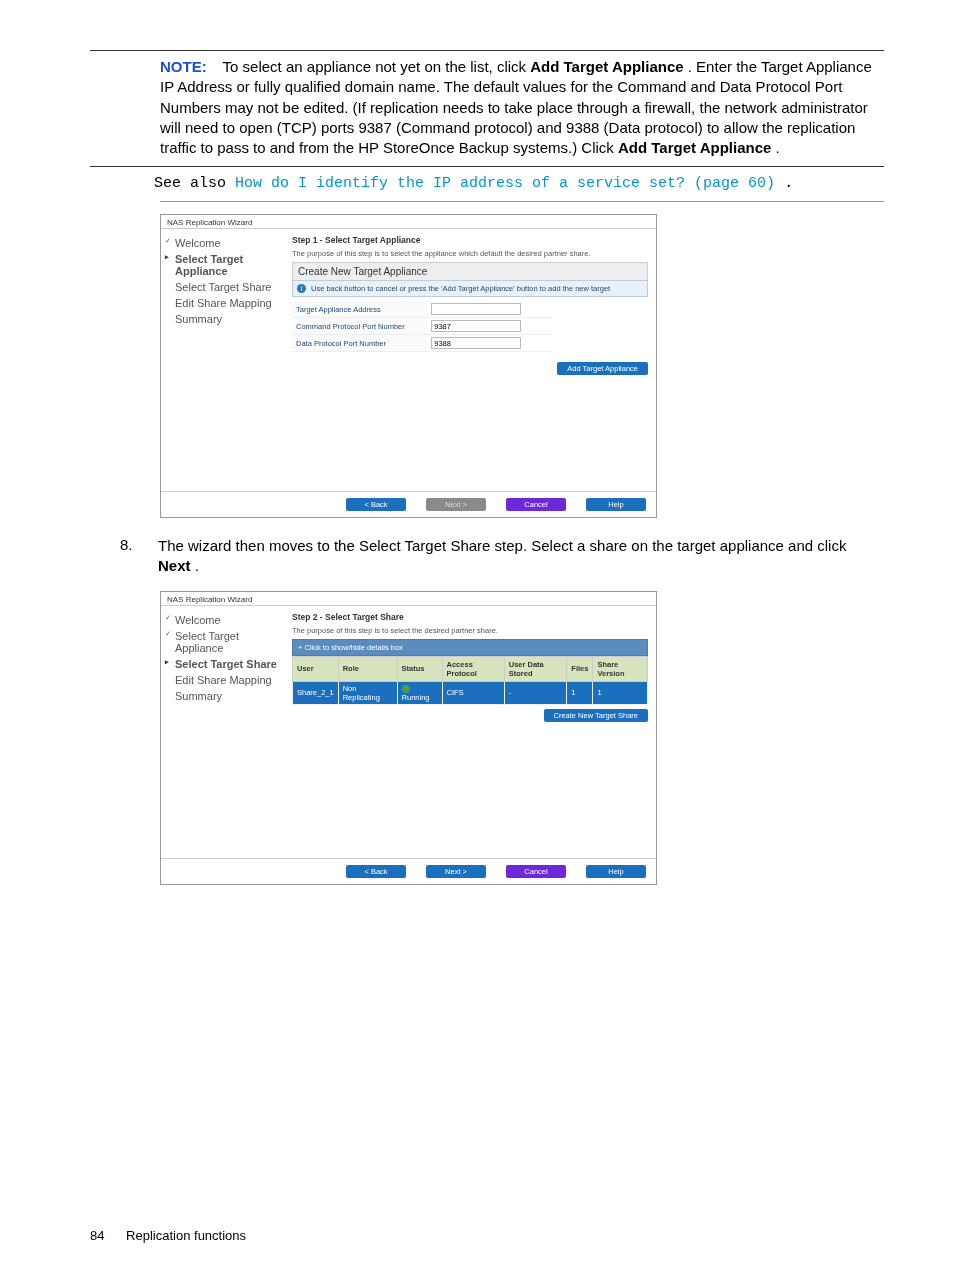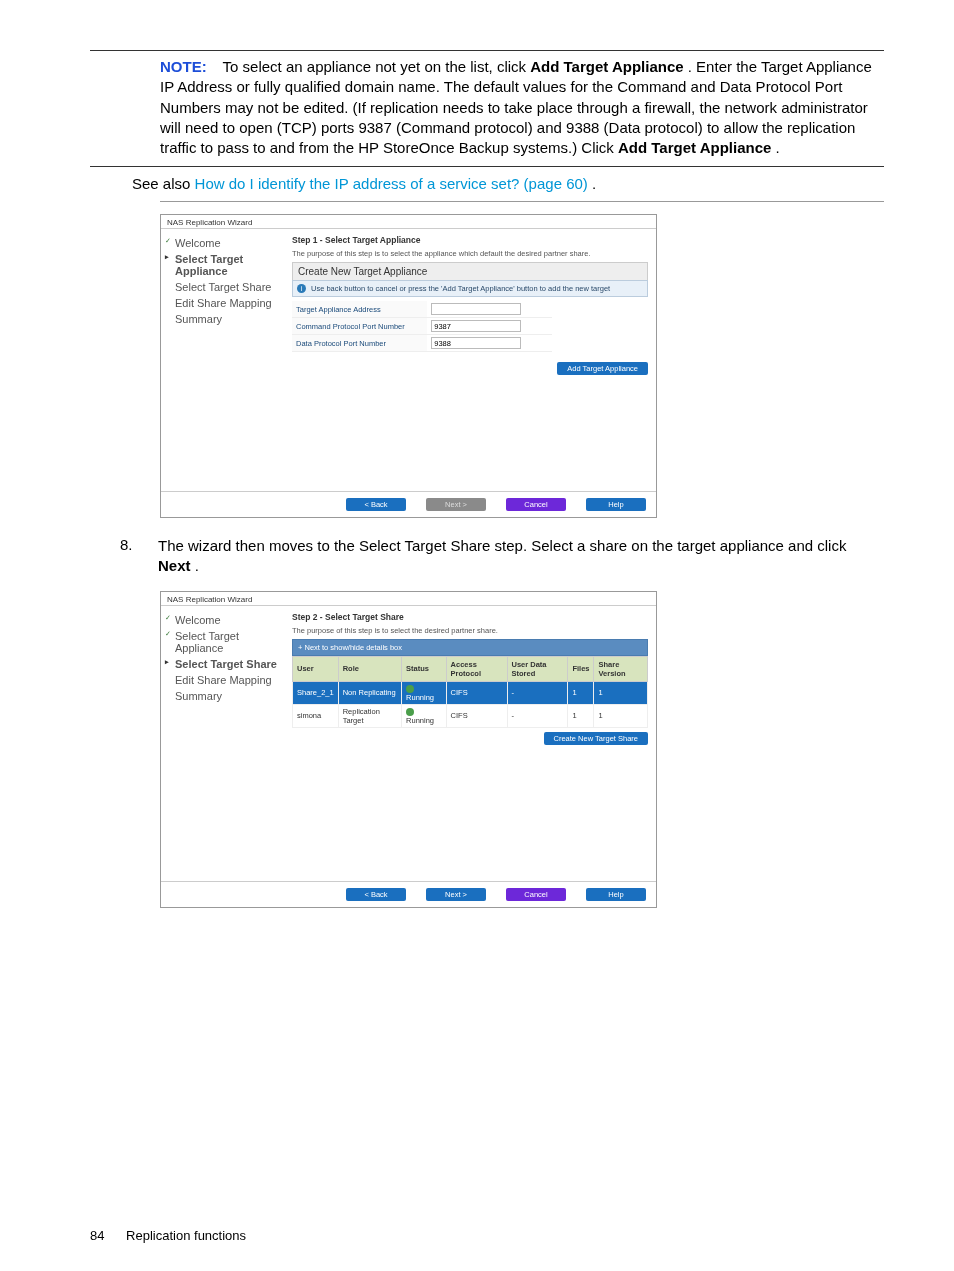--- a/index.html
+++ b/index.html
@@ -30,23 +30,24 @@
     color: #1d4ed8;
     font-weight: bold;
     margin-right: 12px;
   }
   .note-rule-bottom {
     border: none;
     border-top: 1px solid #333;
     margin: 8px 0 6px 0;
   }
   .see-also {
-    margin-left: 42px;
+    margin-left: 64px;
     margin-right: 10px;
     line-height: 1.45;
+    font-family: Liberation Mono, monospace;
   }
   .link-text { color: #0096d6; }
   .rule-light {
     border: none;
     border-top: 1px solid #999;
     margin: 6px 0 12px 70px;
   }
   .screenshot-frame {
     margin-left: 70px;
     width: 495px;
@@ -249,50 +250,41 @@
       <div class="wizard-sidebar">
         <div class="sidebar-item done">Welcome</div>
         <div class="sidebar-item done">Select Target Appliance</div>
         <div class="sidebar-item active">Select Target Share</div>
         <div class="sidebar-item">Edit Share Mapping</div>
         <div class="sidebar-item">Summary</div>
       </div>
       <div class="wizard-main">
         <div class="step-title">Step 2 - Select Target Share</div>
         <div class="step-desc">The purpose of this step is to select the desired partner share.</div>
-        <div class="details-header">+ Next to show/hide details box</div>
+        <div class="details-header">+ Click to show/hide details box</div>
         <table class="data-table">
           <tbody>
               <tr class="tbl-hdr">
             <th>User</th>
             <th>Role</th>
             <th>Status</th>
             <th>Access Protocol</th>
             <th>User Data Stored</th>
             <th>Files</th>
             <th>Share Version</th>
           </tr>
           <tr class="row-sel">
             <td>Share_2_1</td>
             <td>Non Replicating</td>
             <td><span class="status-dot"></span><span>Running</span></td>
             <td>CIFS</td>
             <td>-</td>
             <td>1</td>
             <td>1</td>
           </tr>
-          <tr>
-            <td>simona</td>
-            <td>Replication Target</td>
-            <td><span class="status-dot"></span><span>Running</span></td>
-            <td>CIFS</td>
-            <td>-</td>
-            <td>1</td>
-            <td>1</td>
-          </tr>
         </tbody>
           </table>
         <div class="btn-row-right" style="margin-top:4px;">
           <span class="btn-wiz btn-blue">Create New Target Share</span>
         </div>
         <div style="height:130px;"></div>
       </div>
     </div>
     <div class="wizard-footer">
       <span class="btn-wiz btn-blue">&lt; Back</span>

